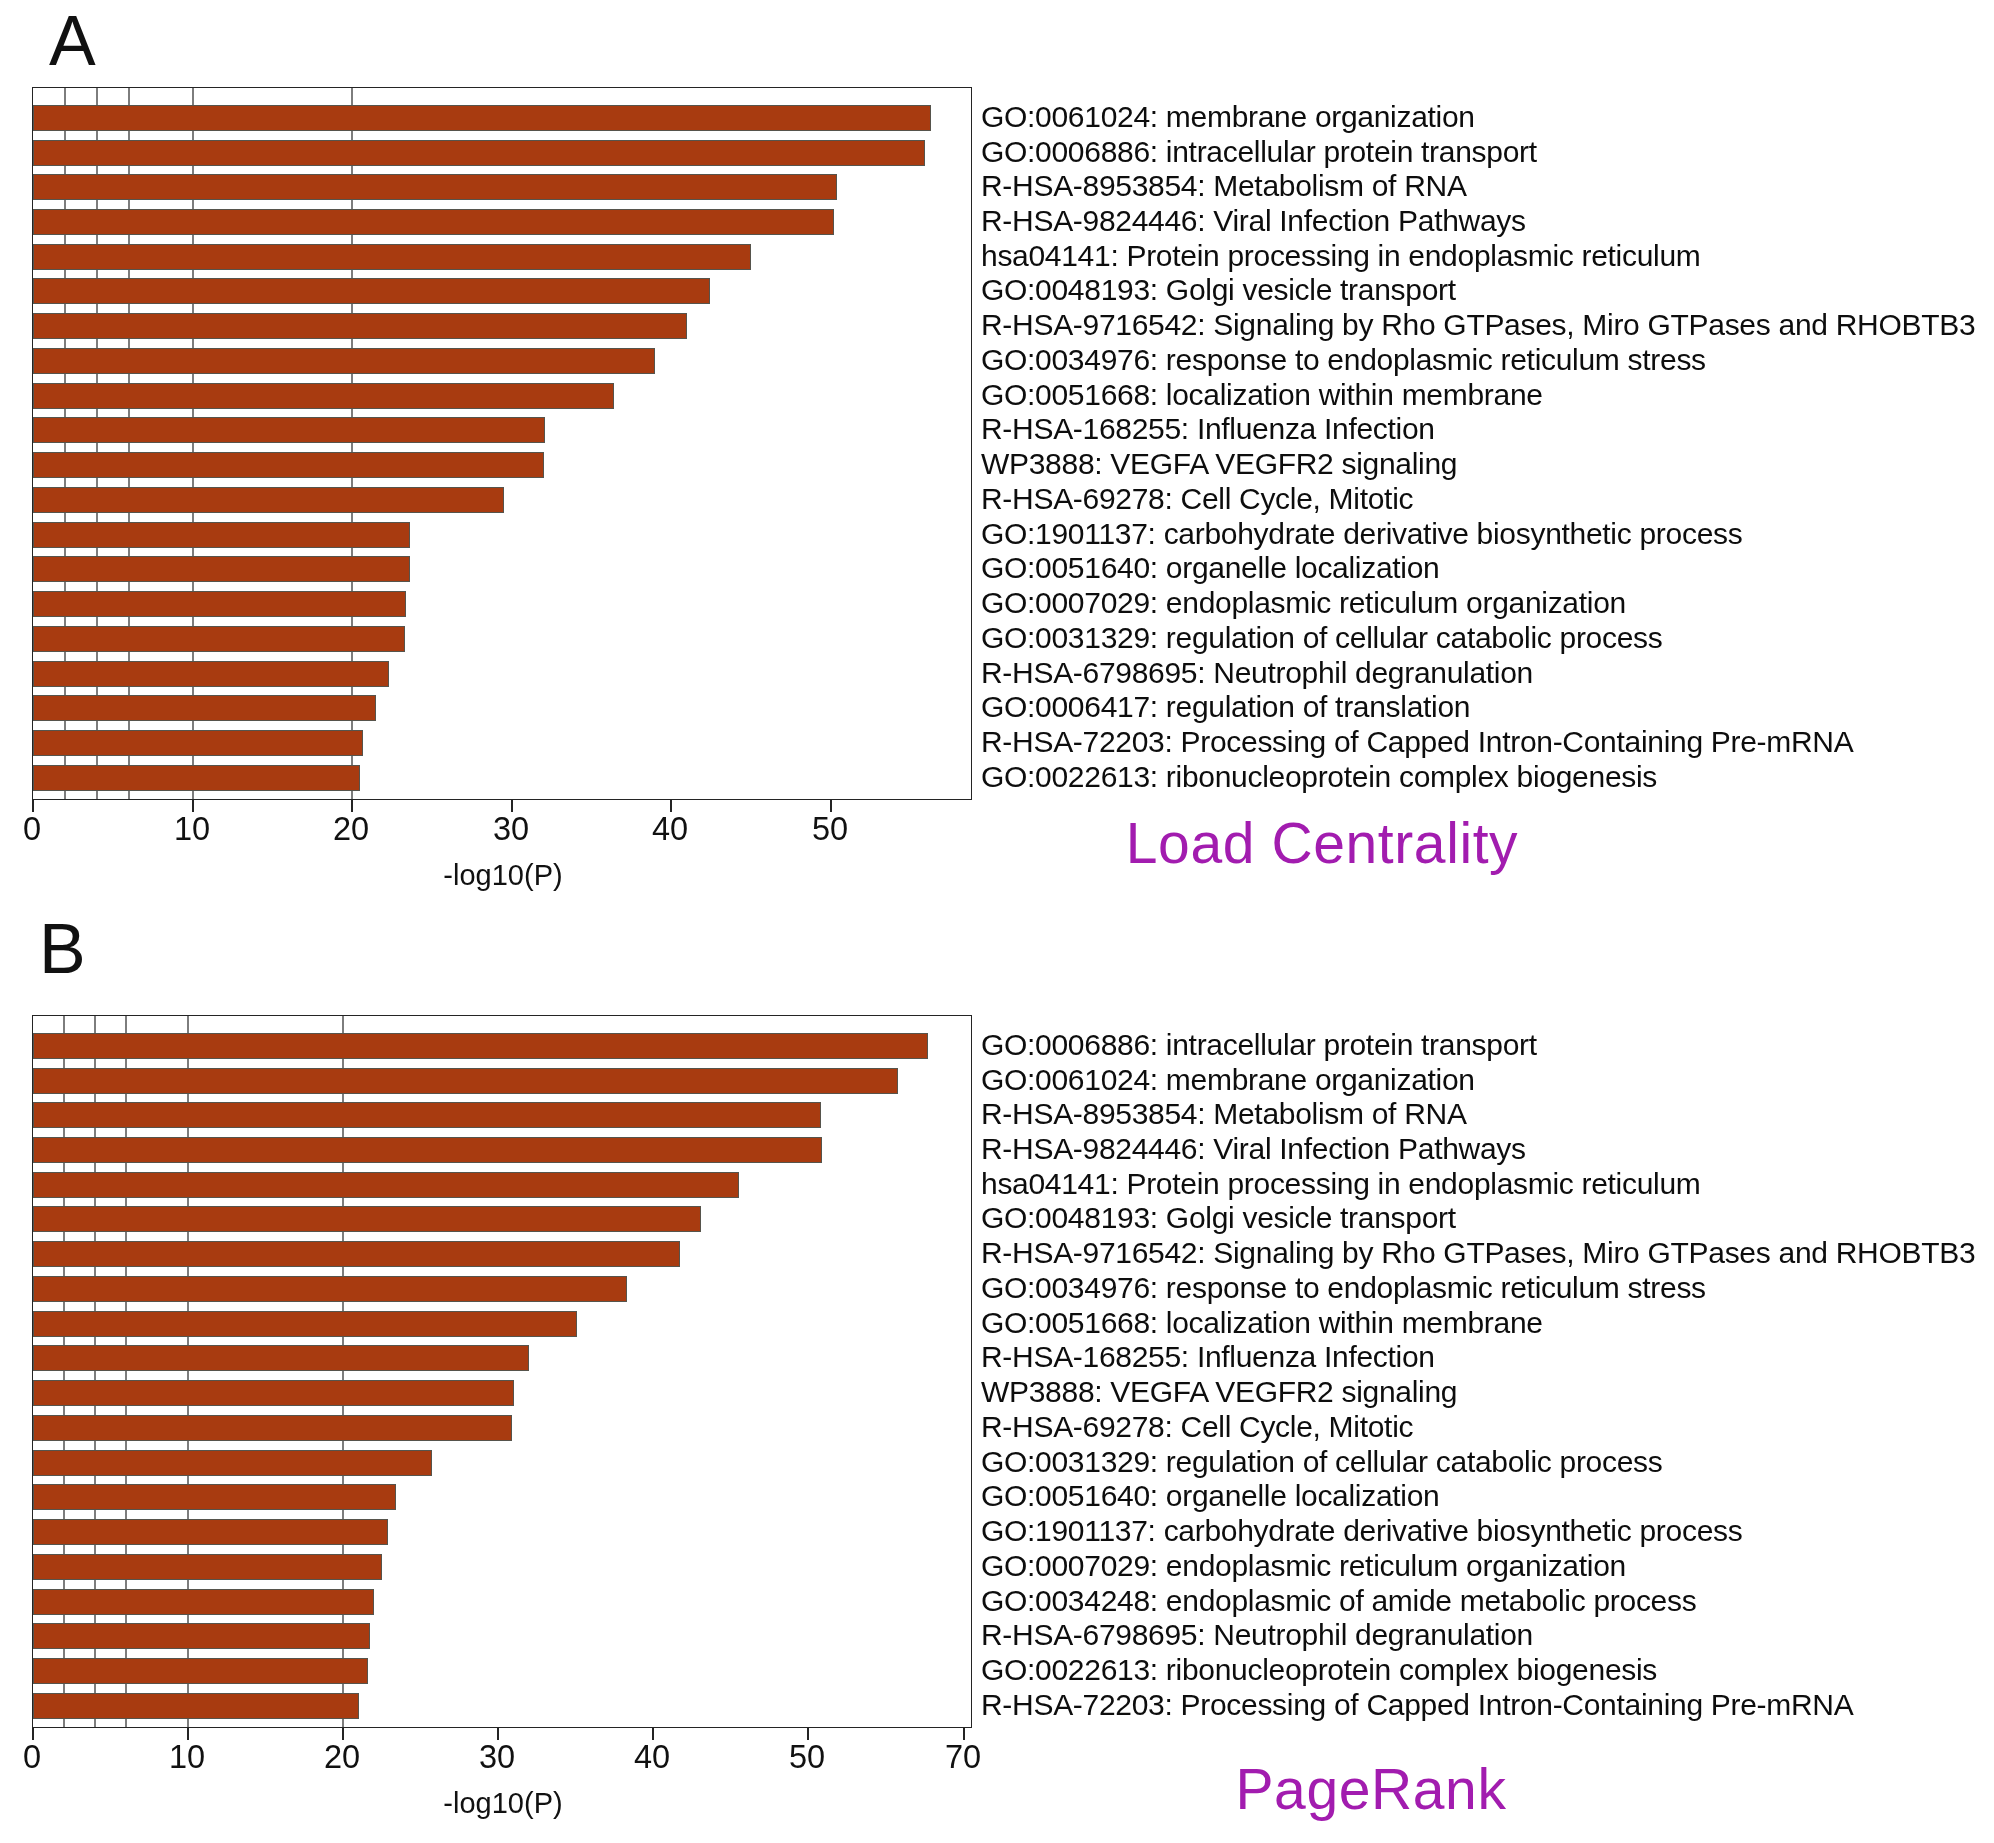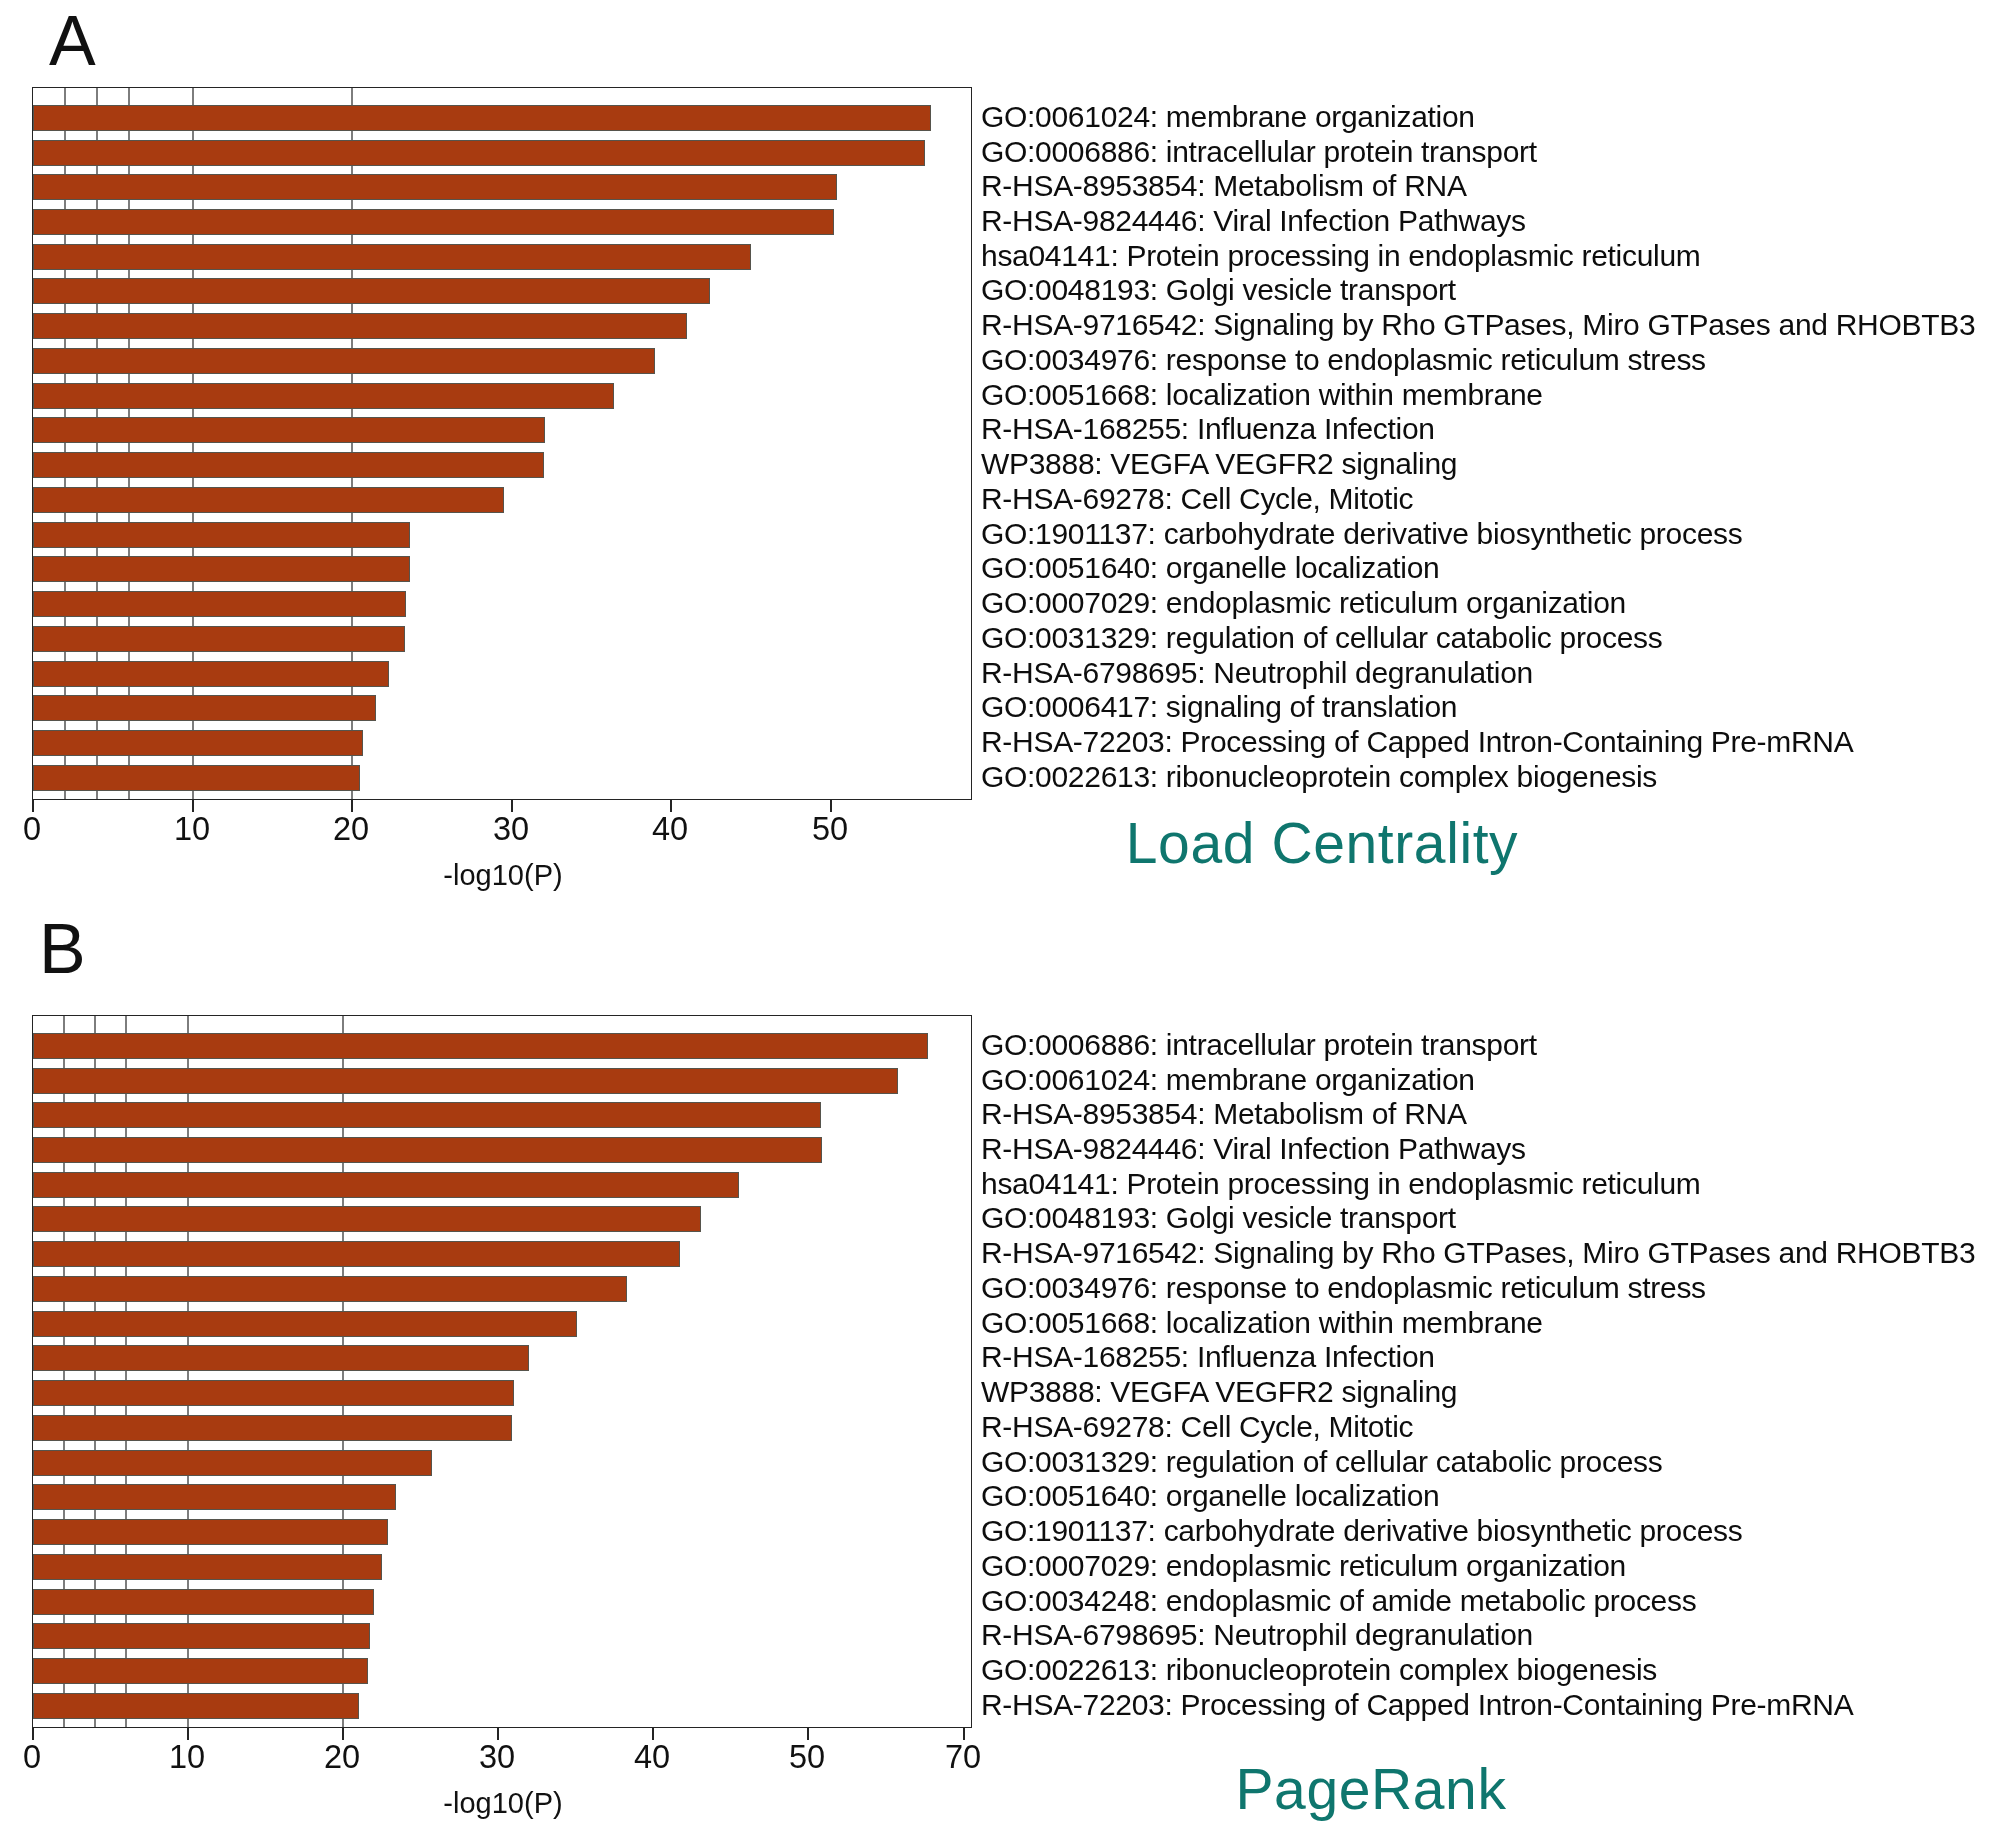--- a/index.html
+++ b/index.html
@@ -19,21 +19,21 @@
   .tick-mark{position:absolute;width:1.7px;height:12.3px;background:#242424;}
   .tick-label{position:absolute;transform:translateX(-50%);font-size:32.5px;line-height:1;
               color:#111;white-space:nowrap;}
   .x-label{position:absolute;transform:translateX(-50%);left:503px;font-size:29px;color:#111;
            white-space:nowrap;}
   .panel-a .x-label{top:772px;}
   .panel-b .x-label{top:772px;}
   .cat-labels{position:absolute;left:981px;top:0;width:1013px;height:711px;}
   .cat-label{position:absolute;left:0;height:26px;display:flex;align-items:center;
              font-size:30px;white-space:nowrap;color:#0d0d0d;letter-spacing:-0.3px;}
-  .panel-title{position:absolute;transform:translateX(-50%);font-size:57px;color:#0f766e;
+  .panel-title{position:absolute;transform:translateX(-50%);font-size:57px;color:#a21caf;
                white-space:nowrap;letter-spacing:0.6px;}
   .panel-a .panel-title{left:1322px;top:723px;}
   .panel-b .panel-title{left:1371px;top:741px;}
 </style>
 </head>
 <body>
 
 <div id="page">
 
   <section class="panel panel-a">
@@ -76,21 +76,21 @@
         <div class="cat-label" style="top: 260px;">GO:0034976: response to endoplasmic reticulum stress</div>
         <div class="cat-label" style="top: 295px;">GO:0051668: localization within membrane</div>
         <div class="cat-label" style="top: 329px;">R-HSA-168255: Influenza Infection</div>
         <div class="cat-label" style="top: 364px;">WP3888: VEGFA VEGFR2 signaling</div>
         <div class="cat-label" style="top: 399px;">R-HSA-69278: Cell Cycle, Mitotic</div>
         <div class="cat-label" style="top: 434px;">GO:1901137: carbohydrate derivative biosynthetic process</div>
         <div class="cat-label" style="top: 468px;">GO:0051640: organelle localization</div>
         <div class="cat-label" style="top: 503px;">GO:0007029: endoplasmic reticulum organization</div>
         <div class="cat-label" style="top: 538px;">GO:0031329: regulation of cellular catabolic process</div>
         <div class="cat-label" style="top: 573px;">R-HSA-6798695: Neutrophil degranulation</div>
-        <div class="cat-label" style="top: 607px;">GO:0006417: signaling of translation</div>
+        <div class="cat-label" style="top: 607px;">GO:0006417: regulation of translation</div>
         <div class="cat-label" style="top: 642px;">R-HSA-72203: Processing of Capped Intron-Containing Pre-mRNA</div>
         <div class="cat-label" style="top: 677px;">GO:0022613: ribonucleoprotein complex biogenesis</div>
       </div>
     <div class="x-label">-log10(P)</div>
     <div class="panel-title">Load Centrality</div>
   <div class="tick-mark" style="left: 32px; top: 713px;"></div>
       <div class="tick-label" style="left: 32px; top: 726px;">0</div>
       <div class="tick-mark" style="left: 192px; top: 713px;"></div>
       <div class="tick-label" style="left: 192px; top: 726px;">10</div>
       <div class="tick-mark" style="left: 351px; top: 713px;"></div>

